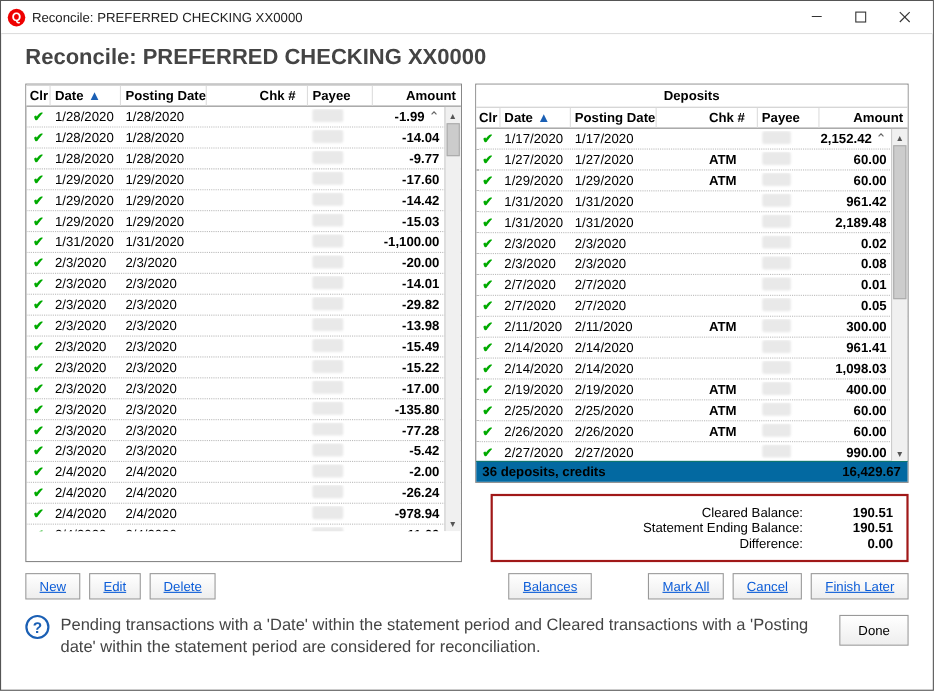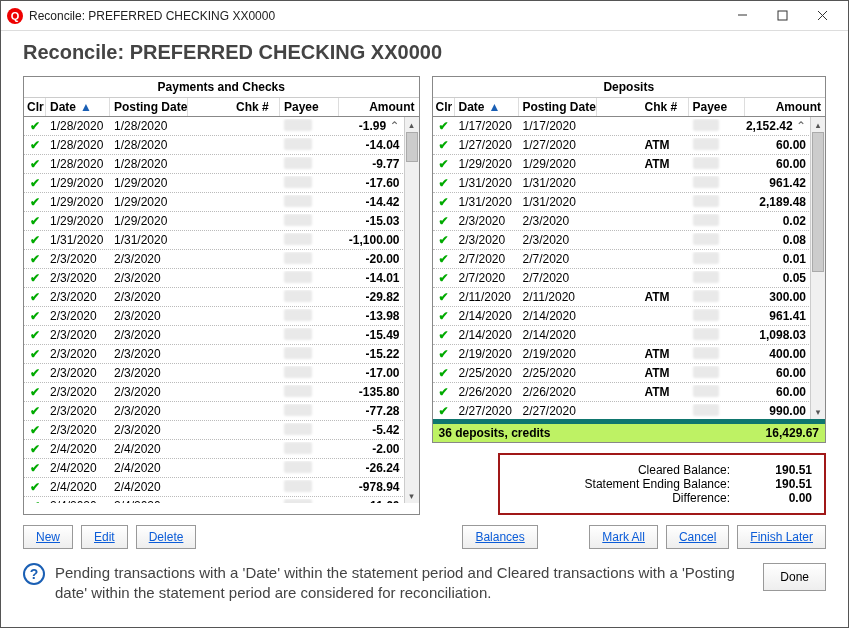--- a/index.html
+++ b/index.html
@@ -39,25 +39,25 @@
   
   .payee-blur { background: #e9e9e9; height: 12px; border-radius: 2px; width: 80%; display: inline-block; filter: blur(1px); }
   
   .checkmark { color: #0a0; font-weight: bold; }
   
   .scrollbar { position: absolute; right: 0; top: 0; bottom: 0; width: 15px; background: #f0f0f0; border-left: 1px solid #ccc; display: flex; flex-direction: column; }
   .sb-btn { height: 15px; display:flex; align-items:center; justify-content:center; font-size:9px; color:#555;}
   .sb-track { flex:1; position: relative; }
   .sb-thumb { position:absolute; left:1px; right:1px; background:#ccc; border:1px solid #aaa; }
   
-  .panel-footer { display: flex; background: #bef264; border-top: 5px solid #0f766e; padding: 2px 6px; font-weight: bold; }
+  .panel-footer { display: flex; background: #0369a1; border-top: 1px solid #0f766e; padding: 2px 6px; font-weight: bold; }
   .panel-footer .fl { flex: 1; }
   .panel-footer .fr { text-align: right; }
   
-  .summary-box { margin: 10px 0 0 auto; border: 2px solid #a01818; padding: 8px 12px; width: 328px; }
+  .summary-box { margin: 10px 0 0 auto; border: 2px solid #a01818; padding: 8px 12px; width: 380px; }
   .summary-box .line { display: flex; }
   .summary-box .lbl { flex:1; text-align: right; padding-right: 12px; }
   .summary-box .val { width: 70px; text-align: right; font-weight: bold; }
   
   .rightcol { flex: 1; display: flex; flex-direction: column; }
   
   .btnrow { padding: 10px 22px 6px; display: flex; align-items: center; gap: 8px; }
   .link-btn { border: 1px solid #999; background: linear-gradient(#fff,#eee); padding: 4px 12px; font-size: 12px; color: #0b5cd8; text-decoration: underline; cursor: pointer; }
   .spacer { flex: 1; }
   
@@ -92,21 +92,20 @@
     </div>
 </div>
 
 <div class="header">
   <h1>Reconcile: PREFERRED CHECKING XX0000</h1>
 </div>
 
 <div class="main">
 
   <div class="panel">
-    <div class="panel-title">Payments and Checks</div>
     <div class="hdrrow">
       <div class="col-clr h">Clr</div>
       <div class="col-date"><span>Date</span><span class="sort-arrow">▲</span></div>
       <div class="col-posting">Posting Date</div>
       <div class="col-chk">Chk #</div>
       <div class="col-payee">Payee</div>
       <div class="col-amt">Amount</div>
     </div>
     <div class="rows" id="payments-rows">
       <div class="row row-pad">

